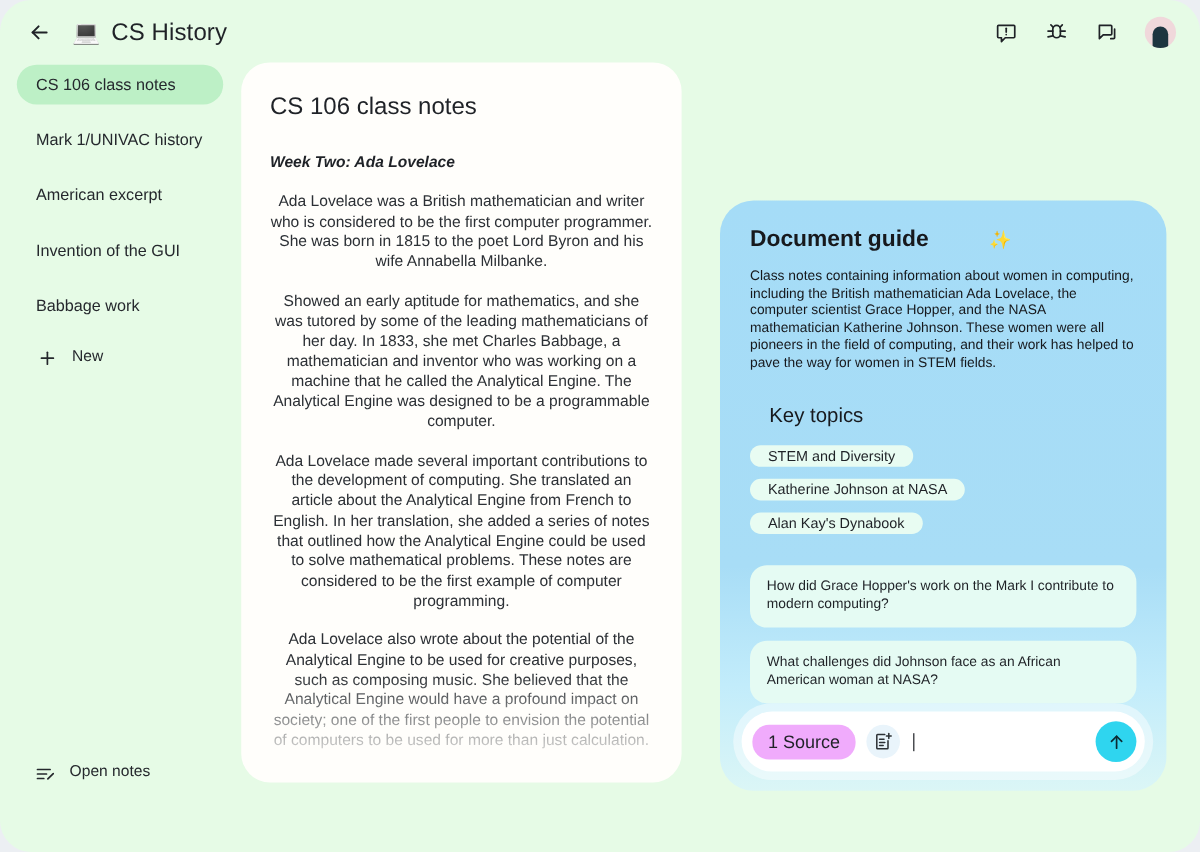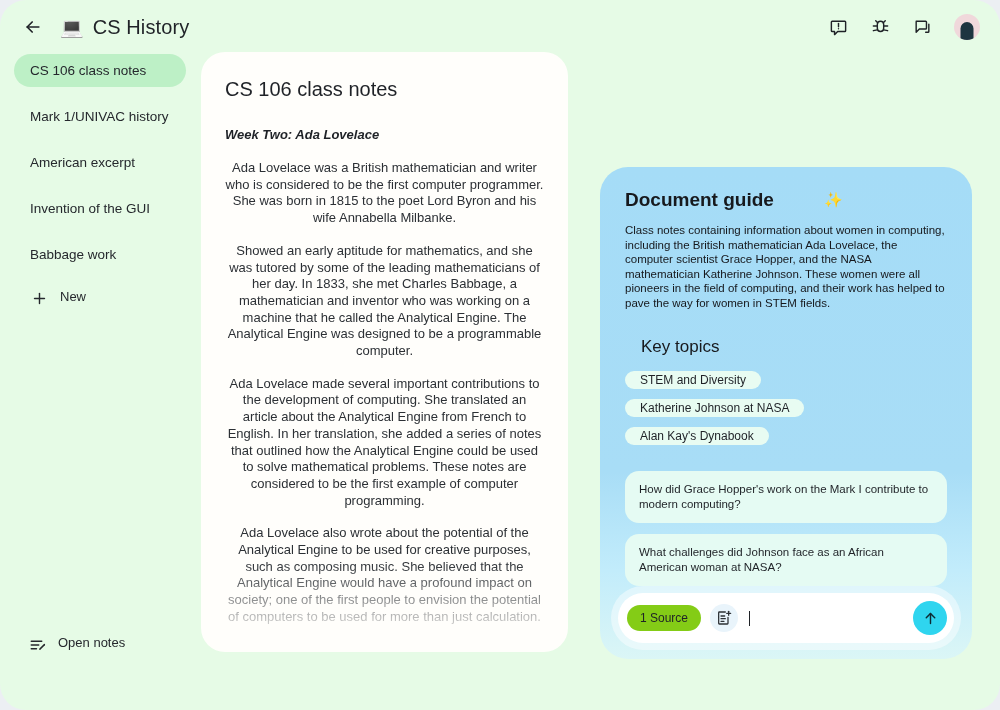--- a/index.html
+++ b/index.html
@@ -233,24 +233,24 @@
     height: 50px;
     background: #ffffff;
     border-radius: 26px;
     display: flex;
     align-items: center;
     padding: 0 7px 0 9px;
     box-sizing: border-box;
     box-shadow: 0 0 0 7px rgba(255,255,255,0.45);
   }
   .src-chip {
-    background: #84cc16;
+    background: #f0abfc;
     border-radius: 14px;
     padding: 6px 13px;
-    font-size: 12px;
+    font-size: 15px;
     color: #1f2227;
     cursor: pointer;
     white-space: nowrap;
   }
   .note-btn {
     width: 28px; height: 28px;
     border-radius: 50%;
     background: #e9f4fb;
     margin-left: 9px;
     display: flex; align-items: center; justify-content: center;

